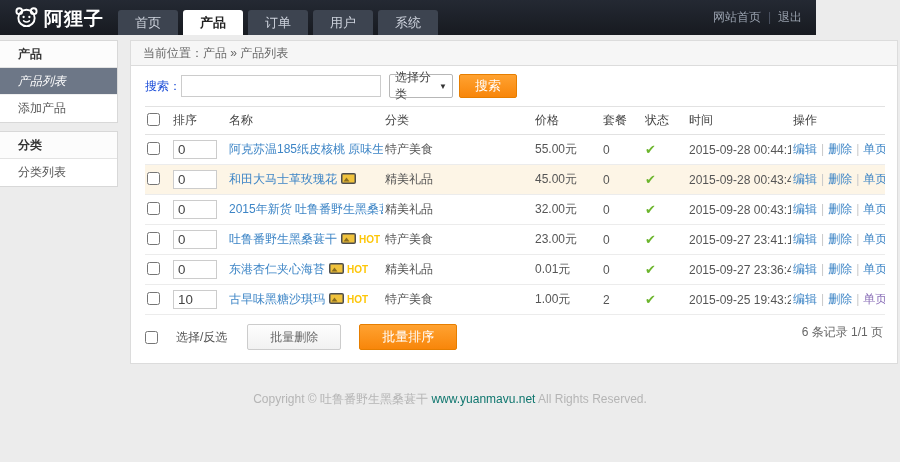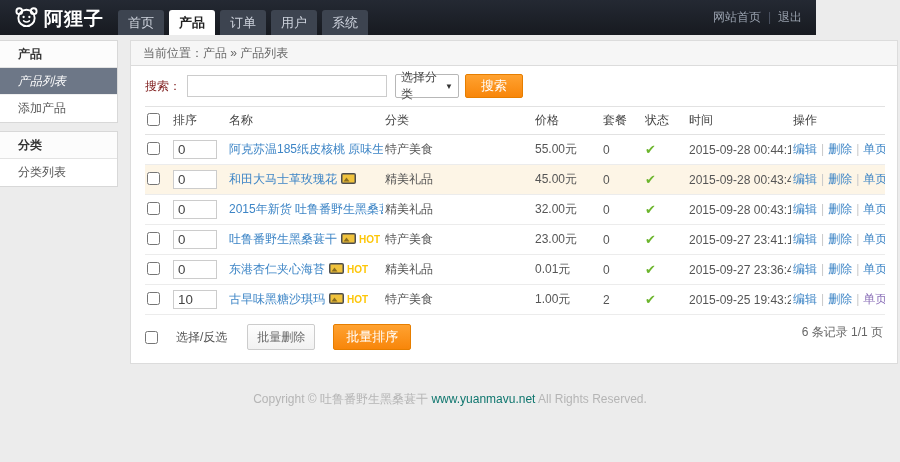--- a/index.html
+++ b/index.html
@@ -5,60 +5,60 @@
   * { margin:0; padding:0; box-sizing:border-box; }
   html,body { width:900px; height:462px; background:#ececec; font-family:"Liberation Sans",sans-serif; font-size:12px; color:#333; overflow:hidden; position:relative; }
 
   
   .topbar { position:absolute; top:0; left:0; width:816px; height:35px; background:linear-gradient(#242933,#171a20); }
   .logo { position:absolute; left:14px; top:4px; display:flex; align-items:center; gap:5px; color:#fff; font-size:19px; font-weight:bold; letter-spacing:1px; }
   .top-links { position:absolute; right:14px; top:9px; color:#99a1ae; }
   .top-links a { color:#99a1ae; text-decoration:none; cursor:pointer; }
   .tl-sep { color:#4c5463; margin:0 7px; }
   .nav { position:absolute; left:118px; bottom:0; display:flex; gap:5px; }
-  .tab { height:25px; line-height:25px; padding:0 10px; background:#3d4450; color:#ced3dd; border-radius:3px 3px 0 0; font-size:13px; cursor:pointer; }
+  .tab { height:25px; line-height:25px; padding:0 17px; background:#3d4450; color:#ced3dd; border-radius:3px 3px 0 0; font-size:13px; cursor:pointer; }
   .tab.active { background:#fff; color:#222; font-weight:bold; }
 
   
   .sidebar { position:absolute; left:0; top:40px; width:118px; }
   .side-box { background:#fff; border:1px solid #d8d8d8; border-left:none; margin-bottom:8px; }
   .side-header { height:27px; line-height:27px; padding-left:18px; font-weight:bold; color:#333; border-bottom:1px solid #e3e3e3; background:#fcfcfc; }
   .side-item { height:27px; line-height:27px; padding-left:18px; color:#555; border-bottom:1px solid #f0f0f0; cursor:pointer; }
   .side-item:last-child { border-bottom:none; }
   .side-item.active { background:#6d7787; color:#fff;font-style:italic; }
 
   
   .main { position:absolute; left:130px; top:40px; width:768px; }
   .crumb { height:26px; line-height:25px; background:#f6f6f6; border:1px solid #dcdcdc; padding-left:12px; color:#666; }
   .panel { background:#fff; border:1px solid #dcdcdc; border-top:none; }
 
   .search-row { display:flex; align-items:center; padding:8px 14px; height:40px; }
-  .search-label { color:#7f1d1d; margin-right:6px; }
+  .search-label { color:#1d4ed8; margin-right:0; }
   .search-input { width:200px; height:22px; border:1px solid #ccc; padding:0 5px; font-family:inherit; }
   .select { width:64px; height:24px; border:1px solid #b7b7b7; border-radius:2px; background:#fff; display:flex; align-items:center; justify-content:space-between; padding:0 5px; margin-left:8px; color:#444; cursor:pointer; }
   .select .arrow { font-size:8px; color:#333; }
   .btn-orange { height:24px; padding:0 15px; background:linear-gradient(#ffa231,#f8860a); border:1px solid #e67e00; color:#fff; border-radius:2px; font-size:13px; cursor:pointer; margin-left:6px; font-family:inherit; }
 
   table { width:740px; margin:0 14px; border-collapse:collapse; table-layout:fixed; }
   th { height:28px; border-top:1px solid #e2e2e2; border-bottom:1px solid #e2e2e2; text-align:left; color:#444; font-weight:normal; padding:0 2px; }
   td { height:30px; border-bottom:1px solid #ececec; color:#555; padding:0 2px; overflow:hidden; white-space:nowrap; }
   tr.hl td { background:#fdf5e6; }
   .sort-input { width:44px; height:19px; border:1px solid #ccc; padding:0 4px; font-family:inherit; color:#444; }
   a.name-link { color:#3d85c6; text-decoration:none; cursor:pointer; }
   .pic-icon { display:inline-block; vertical-align:-1px; margin-left:4px; }
   .hot { color:#fdc608; font-weight:bold; font-size:10px; margin-left:3px; }
   .status-ok { color:#6cb52d; font-size:13px; }
   .action a { color:#3d85c6; text-decoration:none; cursor:pointer; }
   .action a.visited { color:#8a6fb8; }
   .psep { color:#c9c9c9; margin:0 4px; }
 
   .bulk-row { display:flex; align-items:center; padding:9px 14px 13px; gap:18px; }
   .bulk-label { color:#555; margin-right:2px; }
-  .btn-plain { height:26px; padding:0 9px; background:linear-gradient(#fdfdfd,#f1f1f1); border:1px solid #ccc; color:#666; border-radius:2px; cursor:pointer; font-family:inherit; font-size:12px; }
-  .btn-orange-lg { height:26px; padding:0 12px; background:linear-gradient(#ffa231,#f8860a); border:1px solid #e67e00; color:#fff; border-radius:2px; font-size:13px; cursor:pointer; font-family:inherit; }
+  .btn-plain { height:26px; padding:0 22px; background:linear-gradient(#fdfdfd,#f1f1f1); border:1px solid #ccc; color:#666; border-radius:2px; cursor:pointer; font-family:inherit; font-size:12px; }
+  .btn-orange-lg { height:26px; padding:0 22px; background:linear-gradient(#ffa231,#f8860a); border:1px solid #e67e00; color:#fff; border-radius:2px; font-size:13px; cursor:pointer; font-family:inherit; }
   .pagination { margin-left:auto; color:#666; align-self:flex-start; }
 
   .footer { position:absolute; top:391px; left:0; width:900px; text-align:center; color:#b5b5b5; }
   .footer a { color:#0f766e; text-decoration:none; }
 </style>
 </head>
 <body>
 
 <div class="topbar">
   <div class="logo">

